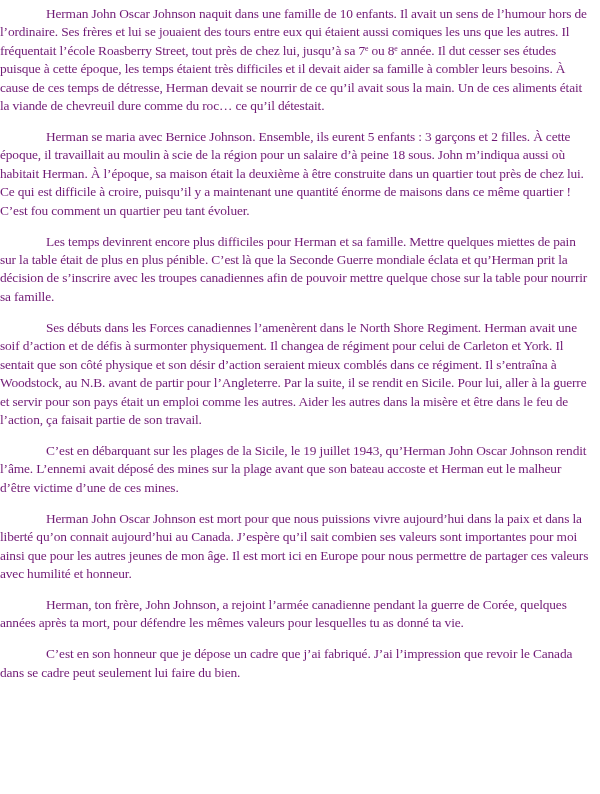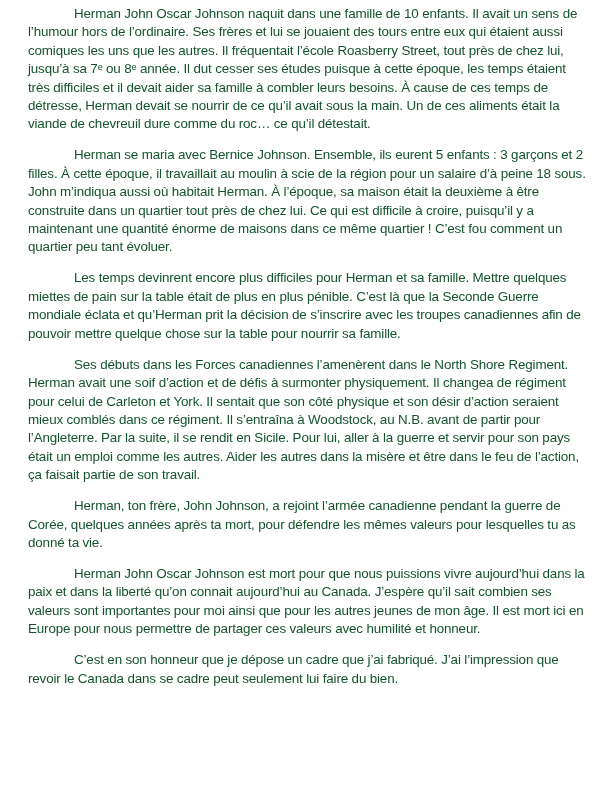--- a/index.html
+++ b/index.html
@@ -1,37 +1,38 @@
 <!DOCTYPE html>
 <html><head>
 <meta charset="utf-8">
 <style>
   html, body { margin: 0; padding: 0; background: #ffffff; }
   body { width: 600px; height: 794px; overflow: hidden; }
   .page {
     position: relative;
     width: 600px; height: 794px;
     box-sizing: border-box;
-    padding: 5px 10px 0 28px;
-    font-family: Liberation Sans, sans-serif;
+    padding: 5px 10px 0 0;
+    font-family: Liberation Serif, serif;
     font-size: 13.4px;
     line-height: 18.4px;
-    color: #14532d;
+    color: #701a75;
     letter-spacing: -0.15px;
   }
   .para {
     margin: 0 0 12.6px 0;
     text-indent: 46px;
     text-align: left;
   }
 </style>
 </head>
 <body>
 
 <div class="page">
   <p class="para">Herman John Oscar Johnson naquit dans une famille de 10 enfants. Il avait un sens de l’humour hors de l’ordinaire. Ses frères et lui se jouaient des tours entre eux qui étaient aussi comiques les uns que les autres. Il fréquentait l’école Roasberry Street, tout près de chez lui, jusqu’à sa 7ᵉ ou 8ᵉ année. Il dut cesser ses études puisque à cette époque, les temps étaient très difficiles et il devait aider sa famille à combler leurs besoins. À cause de ces temps de détresse, Herman devait se nourrir de ce qu’il avait sous la main. Un de ces aliments était la viande de chevreuil dure comme du roc… ce qu’il détestait.</p>
   <p class="para">Herman se maria avec Bernice Johnson. Ensemble, ils eurent 5 enfants : 3 garçons et 2 filles. À cette époque, il travaillait au moulin à scie de la région pour un salaire d’à peine 18 sous. John m’indiqua aussi où habitait Herman. À l’époque, sa maison était la deuxième à être construite dans un quartier tout près de chez lui. Ce qui est difficile à croire, puisqu’il y a maintenant une quantité énorme de maisons dans ce même quartier ! C’est fou comment un quartier peu tant évoluer.</p>
   <p class="para">Les temps devinrent encore plus difficiles pour Herman et sa famille. Mettre quelques miettes de pain sur la table était de plus en plus pénible. C’est là que la Seconde Guerre mondiale éclata et qu’Herman prit la décision de s’inscrire avec les troupes canadiennes afin de pouvoir mettre quelque chose sur la table pour nourrir sa famille.</p>
   <p class="para">Ses débuts dans les Forces canadiennes l’amenèrent dans le North Shore Regiment. Herman avait une soif d’action et de défis à surmonter physiquement. Il changea de régiment pour celui de Carleton et York. Il sentait que son côté physique et son désir d’action seraient mieux comblés dans ce régiment. Il s’entraîna à Woodstock, au N.B. avant de partir pour l’Angleterre. Par la suite, il se rendit en Sicile. Pour lui, aller à la guerre et servir pour son pays était un emploi comme les autres. Aider les autres dans la misère et être dans le feu de l’action, ça faisait partie de son travail.</p>
+  <p class="para">C’est en débarquant sur les plages de la Sicile, le 19 juillet 1943, qu’Herman John Oscar Johnson rendit l’âme. L’ennemi avait déposé des mines sur la plage avant que son bateau accoste et Herman eut le malheur d’être victime d’une de ces mines.</p>
+  <p class="para">Herman John Oscar Johnson est mort pour que nous puissions vivre aujourd’hui dans la paix et dans la liberté qu’on connait aujourd’hui au Canada. J’espère qu’il sait combien ses valeurs sont importantes pour moi ainsi que pour les autres jeunes de mon âge. Il est mort ici en Europe pour nous permettre de partager ces valeurs avec humilité et honneur.</p>
   <p class="para">Herman, ton frère, John Johnson, a rejoint l’armée canadienne pendant la guerre de Corée, quelques années après ta mort, pour défendre les mêmes valeurs pour lesquelles tu as donné ta vie.</p>
-  <p class="para">Herman John Oscar Johnson est mort pour que nous puissions vivre aujourd’hui dans la paix et dans la liberté qu’on connait aujourd’hui au Canada. J’espère qu’il sait combien ses valeurs sont importantes pour moi ainsi que pour les autres jeunes de mon âge. Il est mort ici en Europe pour nous permettre de partager ces valeurs avec humilité et honneur.</p>
   <p class="para">C’est en son honneur que je dépose un cadre que j’ai fabriqué. J’ai l’impression que revoir le Canada dans se cadre peut seulement lui faire du bien.</p>
 </div>
 
 </body></html>

